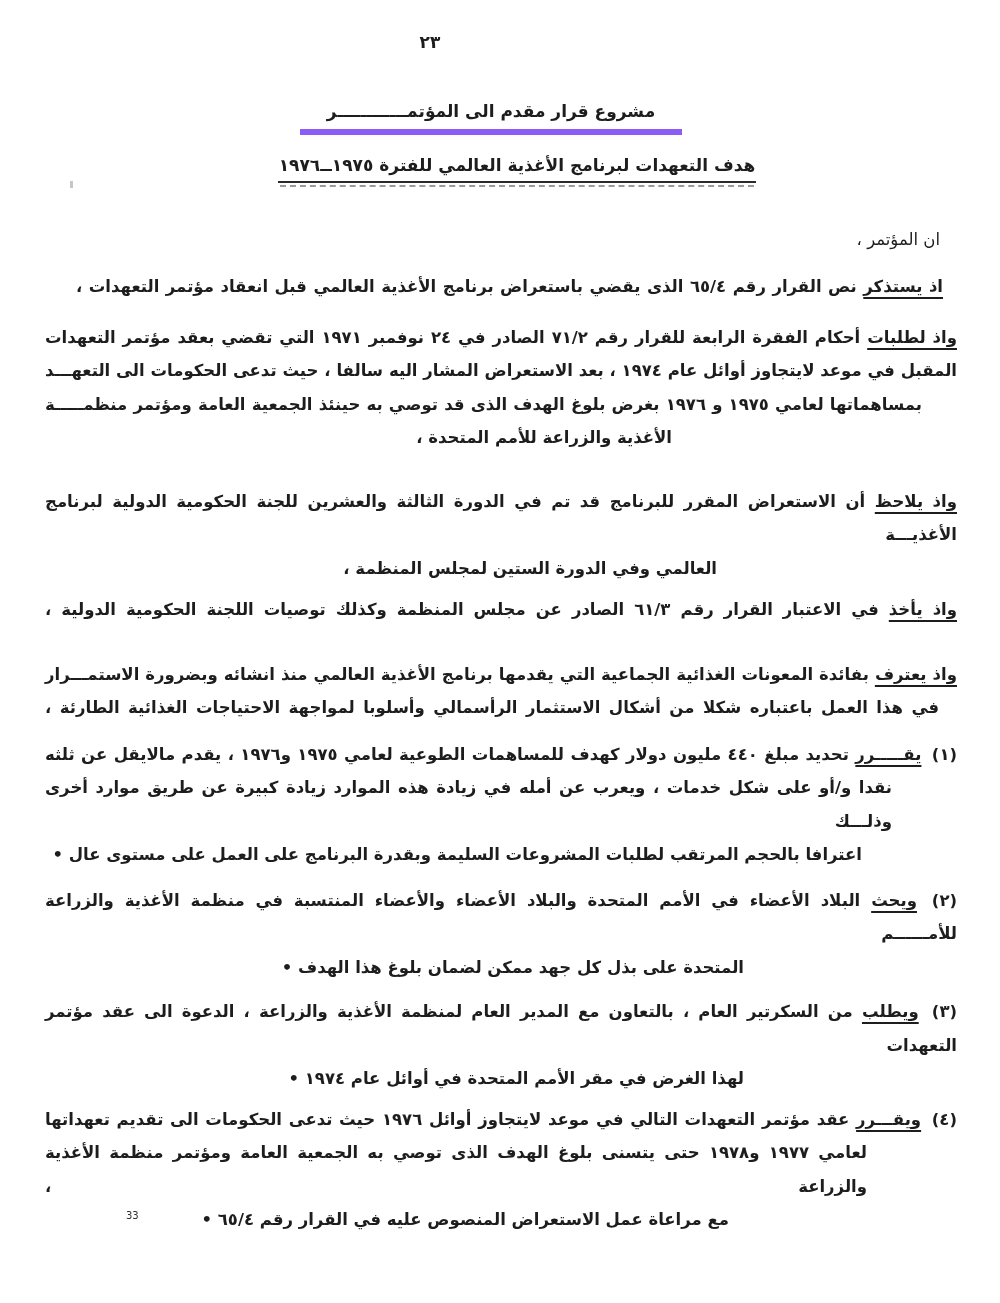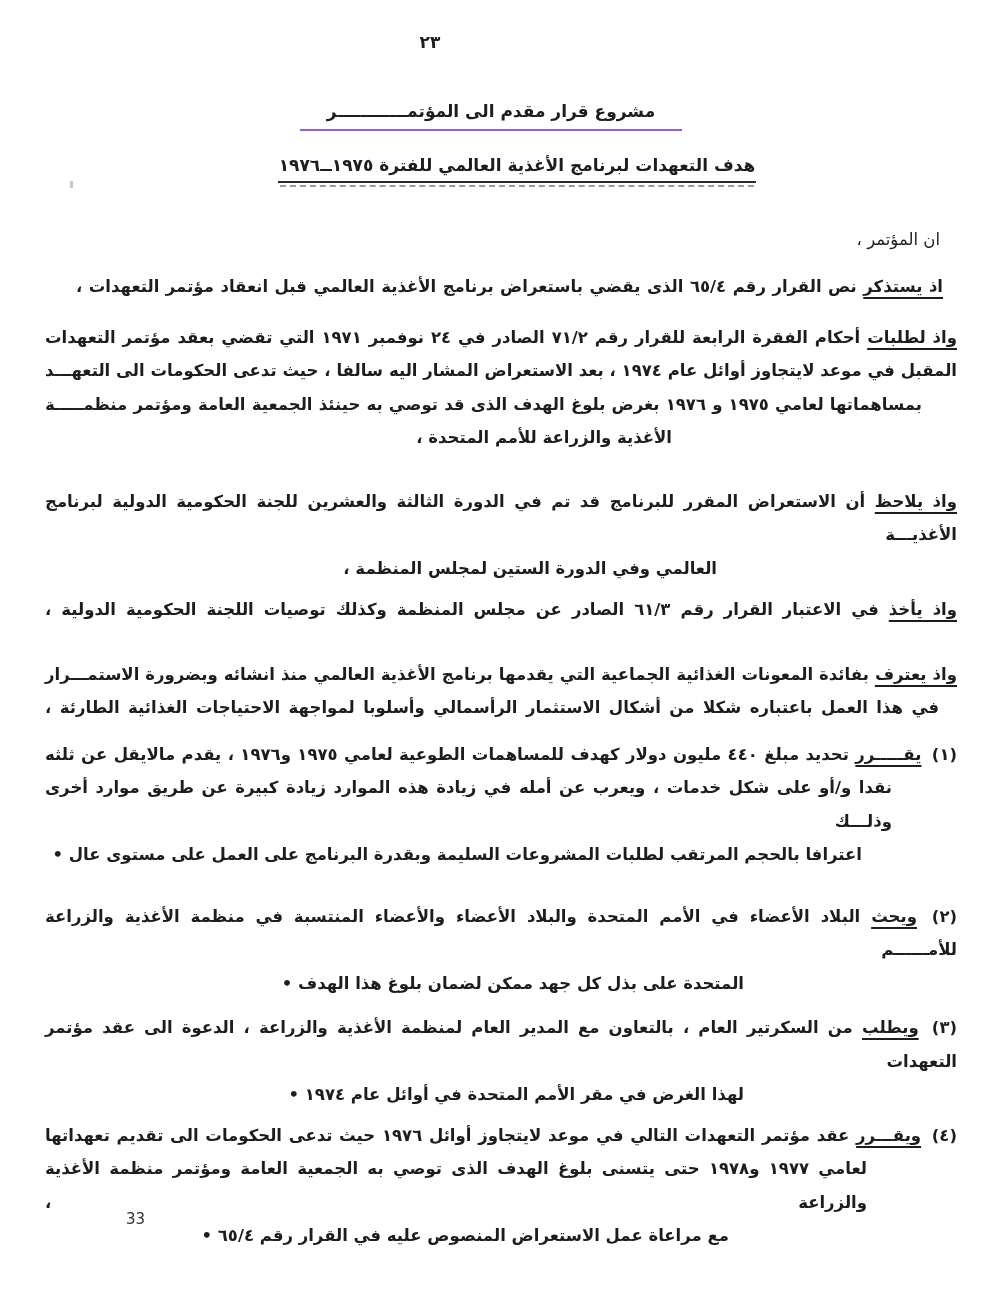--- a/index.html
+++ b/index.html
@@ -14,21 +14,21 @@
     color:#1d1d1d;
     direction:rtl;
   }
   .top-number{
     position:absolute;top:32px;left:370px;width:120px;
     text-align:center;font-size:17px;font-weight:700;
   }
   .title1{
     position:absolute;top:101px;left:300px;width:382px;
     text-align:center;font-size:17px;font-weight:700;
-    padding-bottom:8px;border-bottom:2px solid #8b5cf6;
+    padding-bottom:8px;border-bottom:6px solid #8b5cf6;
   }
   .title2{
     position:absolute;top:155px;left:278px;width:478px;
     text-align:center;font-size:17px;font-weight:700;
     padding-bottom:6px;border-bottom:2px solid #2b2b2b;
   }
   .title2::after{
     content:"";position:absolute;left:2px;right:2px;bottom:-6px;
     border-bottom:2px dashed #9a9a96;
   }
@@ -43,21 +43,21 @@
   .line{white-space:normal;}
   .full{text-align:justify;text-align-last:justify;text-justify:inter-word;}
   .lead{
     text-decoration:underline;
     text-decoration-thickness:1.5px;
     text-underline-offset:5px;
   }
   .item-num{margin-left:4px;}
   .bottom-number{
     position:absolute;top:1210px;left:126px;
-    font-size:15px;font-weight:400;color:#2e2e2e;direction:ltr;
+    font-size:10px;font-weight:400;color:#2e2e2e;direction:ltr;
   }
   .scan-artifact{
     position:absolute;top:181px;left:70px;width:3px;height:7px;
     background:#c6c6c2;
   }
 </style>
 </head>
 <body>
 
 <div class="page">
@@ -92,21 +92,21 @@
 
     <div class="para" style="margin-bottom:31px;">
       <div class="line full"><span class="lead">واذ يأخذ</span> <span>في الاعتبار القرار رقم ٦١/٣ الصادر عن مجلس المنظمة وكذلك توصيات اللجنة الحكومية الدولية ،</span></div>
     </div>
 
     <div class="para" style="margin-bottom:13px;">
       <div class="line full"><span class="lead">واذ يعترف</span> <span>بفائدة المعونات الغذائية الجماعية التي يقدمها برنامج الأغذية العالمي منذ انشائه وبضرورة الاستمـــرار</span></div>
       <div class="line full" style="padding-right:18px;"><span>في هذا العمل باعتباره شكلا من أشكال الاستثمار الرأسمالي وأسلوبا لمواجهة الاحتياجات الغذائية الطارئة ،</span></div>
     </div>
 
-    <div class="para" style="margin-bottom:28px;">
+    <div class="para" style="margin-bottom:12px;">
       <div class="line full"><span class="item-num">(١)</span> <span class="lead">يقـــــرر</span> <span>تحديد مبلغ ٤٤٠ مليون دولار كهدف للمساهمات الطوعية لعامي ١٩٧٥ و١٩٧٦ ، يقدم مالايقل عن ثلثه</span></div>
       <div class="line full" style="padding-right:65px;"><span>نقدا و/أو على شكل خدمات ، ويعرب عن أمله في زيادة هذه الموارد زيادة كبيرة عن طريق موارد أخرى وذلـــك</span></div>
       <div class="line" style="padding-right:95px;"><span>اعترافا بالحجم المرتقب لطلبات المشروعات السليمة وبقدرة البرنامج على العمل على مستوى عال •</span></div>
     </div>
 
     <div class="para" style="margin-bottom:11px;">
       <div class="line full"><span class="item-num">(٢)</span> <span class="lead">ويحث</span> <span>البلاد الأعضاء في الأمم المتحدة والبلاد الأعضاء والأعضاء المنتسبة في منظمة الأغذية والزراعة للأمــــــم</span></div>
       <div class="line" style="padding-right:213px;"><span>المتحدة على بذل كل جهد ممكن لضمان بلوغ هذا الهدف •</span></div>
     </div>
 

